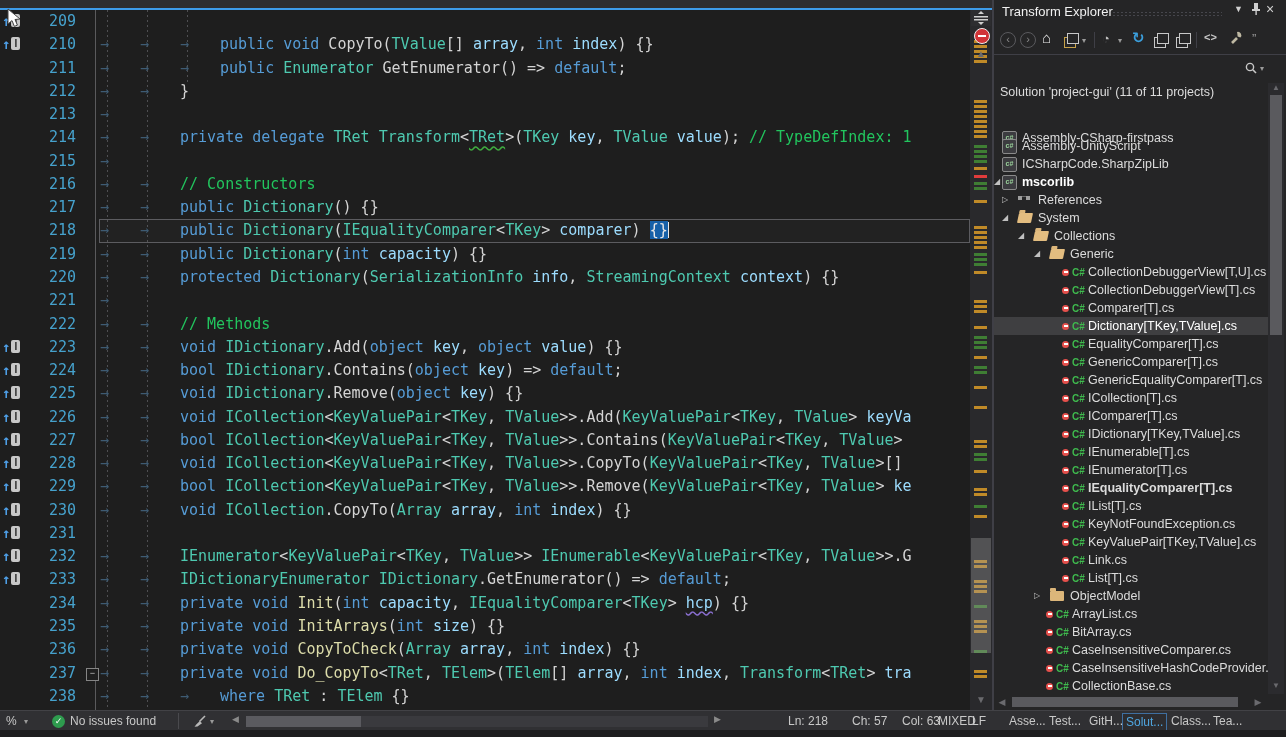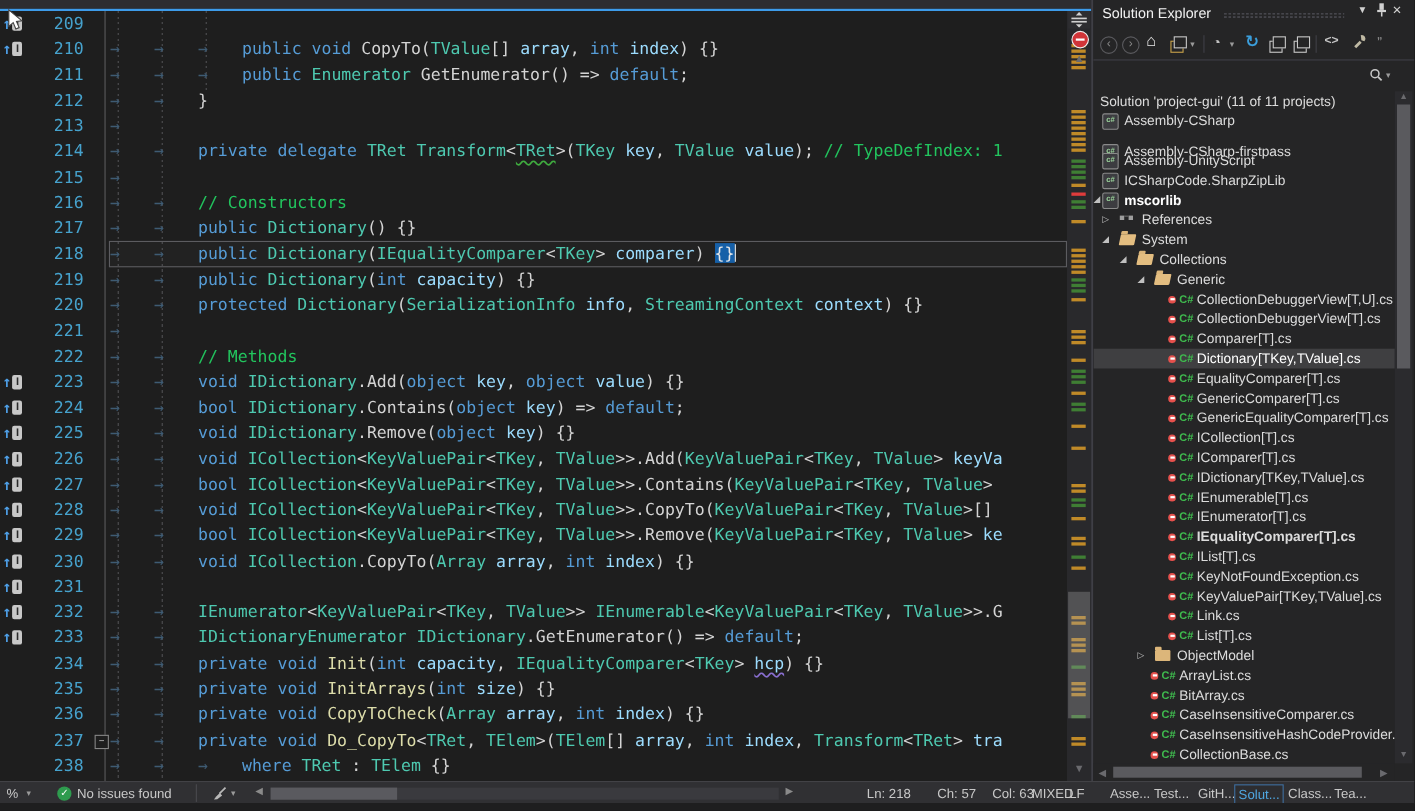--- a/index.html
+++ b/index.html
@@ -331,21 +331,21 @@
 
   <div id="vsplit"></div>
 
   <div id="cursor">
     <svg width="20" height="22" viewBox="0 0 20 22">
         <path d="M3 1 L3 16 L7 12.6 L9.4 18.4 L12.4 17.1 L10 11.5 L15 11 Z" fill="#ffffff" stroke="#444" stroke-width="1"></path>
       </svg>
   </div>
 
   <div id="se">
-    <div id="se-title">Solution Explorer</div>
+    <div id="se-title">Transform Explorer</div>
     <div id="se-dots"></div>
     <div class="ttl-ic" style="left:240px;font-size:9px;">▼</div>
     <div class="ttl-ic" style="left:256px;top:2px;">
       <svg width="12" height="14">
           <rect x="4" y="1" width="4" height="6" fill="#d0d0d0"></rect>
           <rect x="2" y="7" width="8" height="2" fill="#d0d0d0"></rect>
           <rect x="5.4" y="9" width="1.4" height="4" fill="#d0d0d0"></rect>
         </svg>
     </div>
     <div class="ttl-ic" style="left:272px;font-size:14px;top:1px;">×</div>
@@ -377,26 +377,20 @@
       <svg width="14" height="14">
           <circle cx="6" cy="6" r="3.6" fill="none" stroke="#c8c8c8" stroke-width="1.4"></circle>
           <line x1="8.8" y1="8.8" x2="12" y2="12" stroke="#c8c8c8" stroke-width="1.6"></line>
         </svg>
     </span>
     <span class="caret-sm" style="position:absolute;left:266px;top:64px;">▾</span>
 
     <div id="tree">
         <div class="trow" style="top: 0px;">
           <span class="tlabel" style="left: 6px;">Solution 'project-gui' (11 of 11 projects)</span>
-        </div>
-        <div class="trow" style="top: 18px;">
-          <span class="ticon" style="left: 8px;">
-            <span class="ic-proj" style="display:block">c#</span>
-          </span>
-          <span class="tlabel" style="left: 28px;">Assembly-CSharp</span>
         </div>
         <div class="trow" style="top: 46px;">
           <span class="ticon" style="left: 8px;">
             <span class="ic-proj" style="display:block">c#</span>
           </span>
           <span class="tlabel" style="left: 28px;">Assembly-CSharp-firstpass</span>
         </div>
         <div class="trow" style="top: 54px;">
           <span class="ticon" style="left: 8px;">
             <span class="ic-proj" style="display:block">c#</span>

